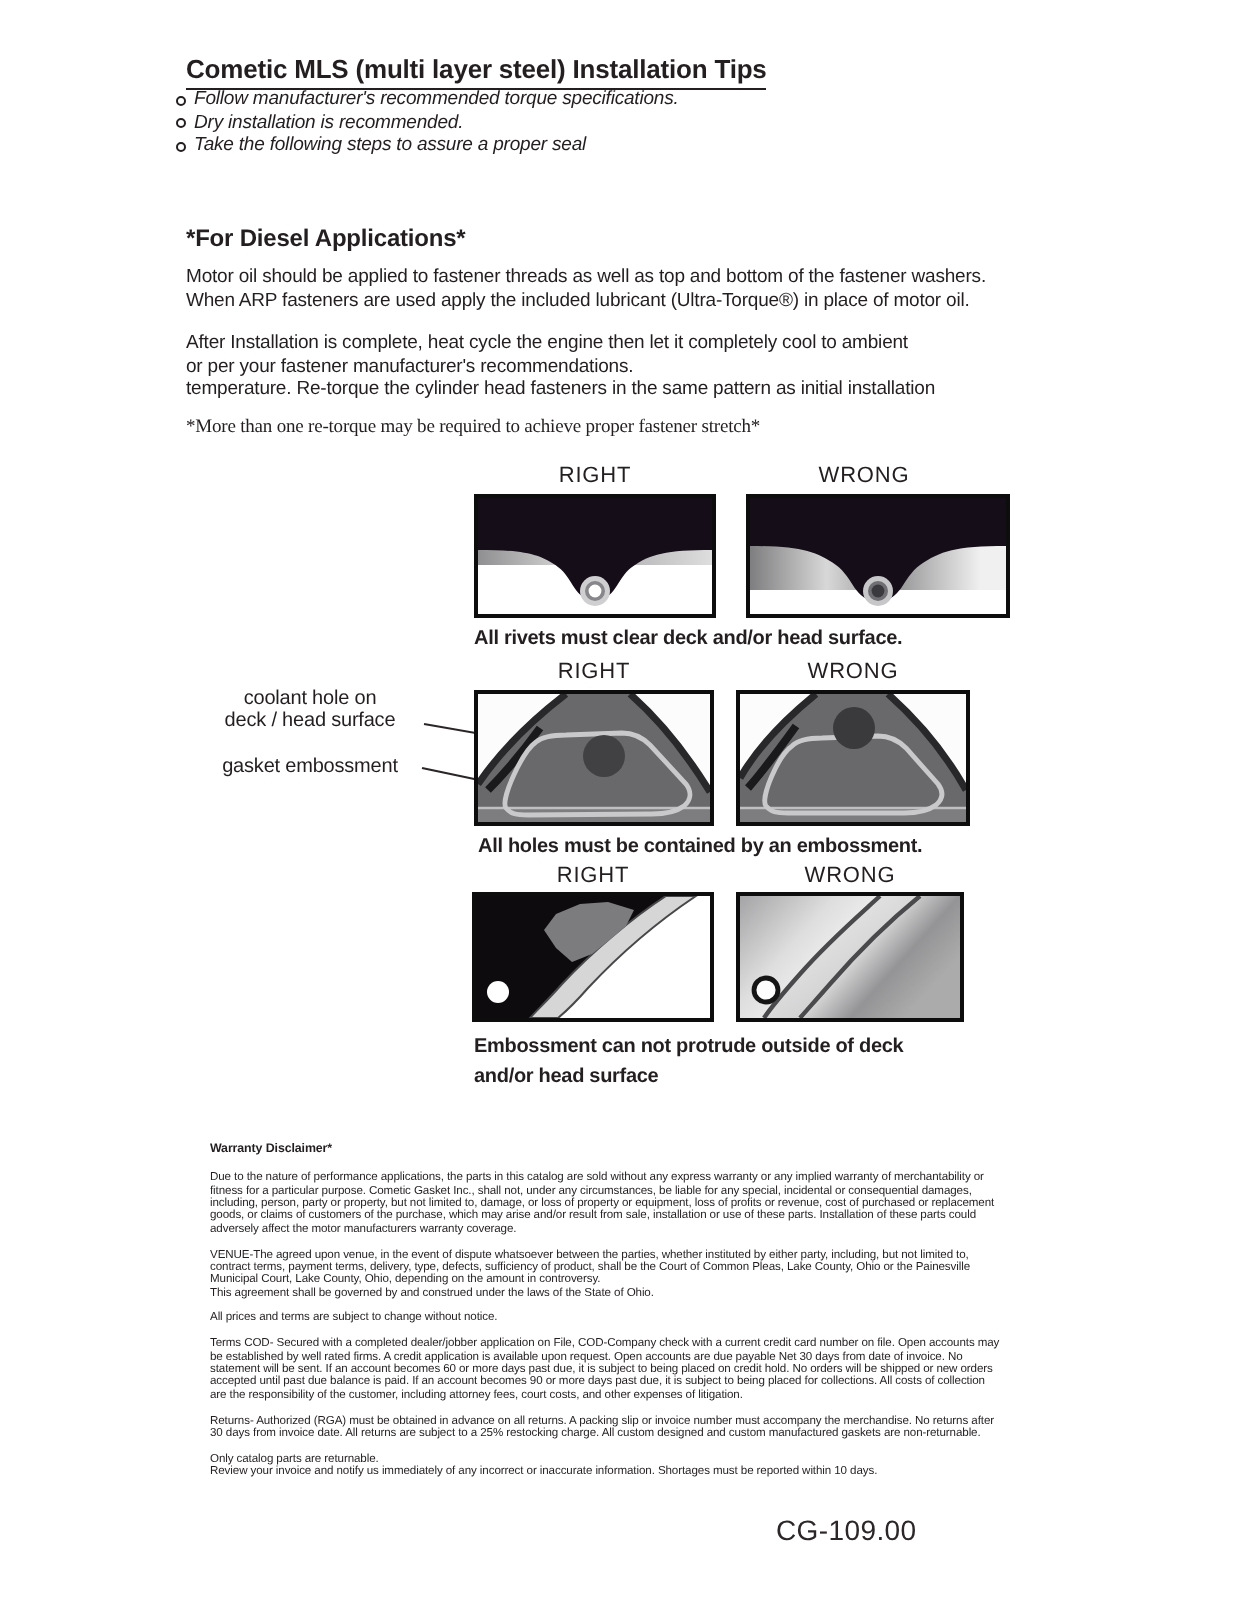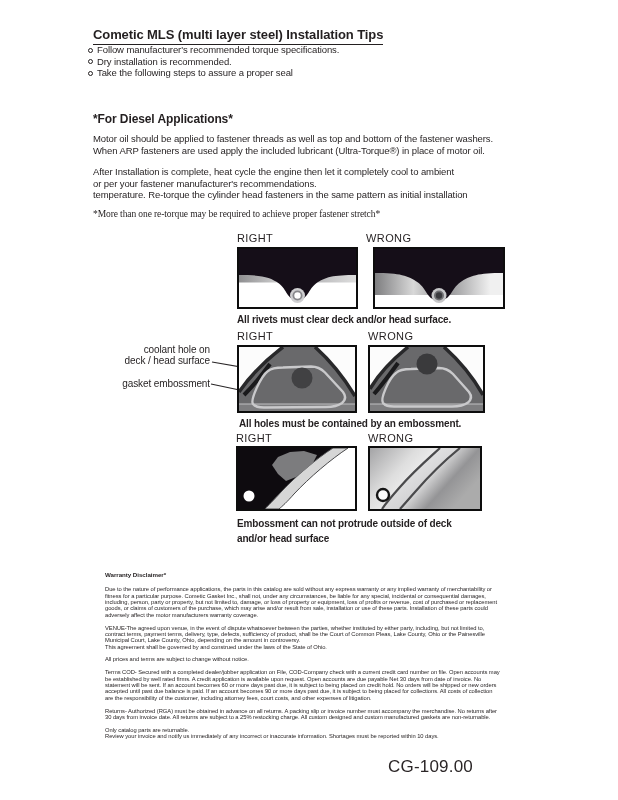--- a/index.html
+++ b/index.html
@@ -7,41 +7,41 @@
     position:relative; width:616px; height:800px; background:#ffffff;
     font-family:"Liberation Sans", sans-serif; color:#231f20; overflow:hidden;
   }
   .abs { position:absolute; }
   .title {
     font-weight:bold; font-size:13px; letter-spacing:-0.1px;
     border-bottom:1.5px solid #231f20; padding-bottom:2px; white-space:nowrap;
   }
   .body-text { font-size:9.5px; line-height:11.7px; letter-spacing:-0.1px; }
   .body-text div { white-space:nowrap; }
-  .tips-list > div { position:relative; padding-left:9px; white-space:nowrap; }
+  .tips-list > div { position:relative; padding-left:9px; white-space:nowrap;font-style:italic; }
   .tips-list > div::before {
     content:""; position:absolute; left:0; top:3.6px; width:3.2px; height:3.2px;
     border:1px solid #231f20; border-radius:50%;
   }
   .subtips-list { margin-left:29px; }
   .subtips-list > div { position:relative; padding-left:9px; white-space:nowrap; }
   .subtips-list > div::before {
     content:""; position:absolute; left:0; top:3.8px; width:3.6px; height:3.6px;
     background:#231f20; border-radius:50%;
   }
   .section-heading { font-weight:bold; font-size:12px; letter-spacing:-0.1px; line-height:14px; }
-  .rw-label { font-size:11px; letter-spacing:0.4px; white-space:nowrap; }
+  .rw-label { font-size:11px; letter-spacing:0.4px; text-align:center; white-space:nowrap; }
   .caption { font-weight:bold; font-size:10px; letter-spacing:-0.15px; line-height:15px; white-space:nowrap; }
   .dbox { position:absolute; border:2px solid #0d0d0d; background:#fff; line-height:0; }
-  .ann-label { font-size:10px; line-height:11px; letter-spacing:-0.1px; text-align:right; white-space:nowrap; }
+  .ann-label { font-size:10px; line-height:11px; letter-spacing:-0.1px; text-align:center; white-space:nowrap; }
   .warranty { font-size:5.8px; line-height:6.35px; letter-spacing:-0.05px; width:420px; }
   .warranty-head { font-weight:bold; font-size:6.2px; margin-bottom:8px; white-space:nowrap; }
   .warranty .wblock { margin-bottom:6.5px; }
   .warranty .wblock div { white-space:nowrap; }
-  .footer-code { font-size:17px; letter-spacing:0.2px; color:#2b2627; white-space:nowrap; }
+  .footer-code { font-size:14px; letter-spacing:0.2px; color:#2b2627; white-space:nowrap; }
   svg { display:block; }
 </style>
 </head>
 <body>
 
 <div class="page">
 
   <div class="abs title" style="left:93px; top:27px;">Cometic MLS (multi layer steel) Installation Tips</div>
 
   <div class="abs body-text" style="left:88px; top:44px;">

